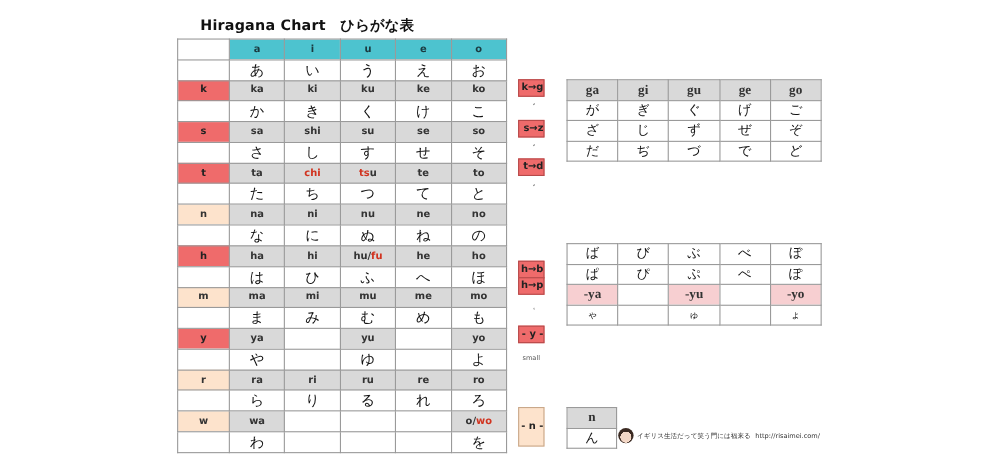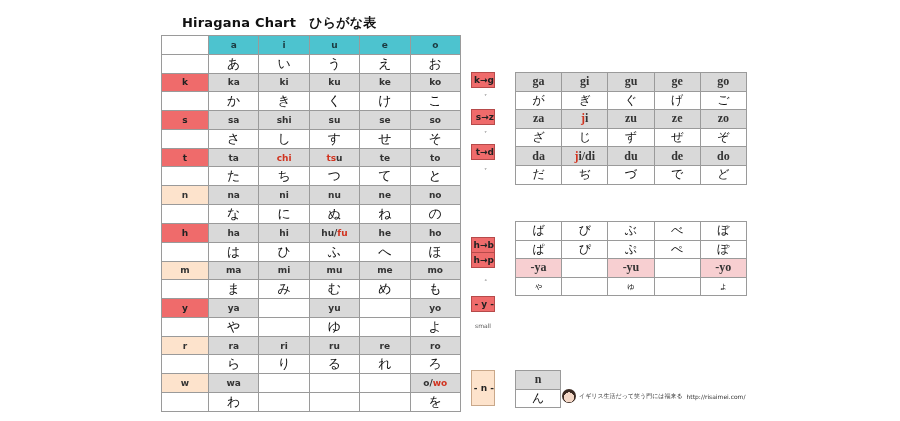--- a/index.html
+++ b/index.html
@@ -240,40 +240,26 @@
     <td>ge</td>
     <td>go</td>
   </tr>
   <tr class="kana">
     <td>が</td>
     <td>ぎ</td>
     <td>ぐ</td>
     <td>げ</td>
     <td>ご</td>
   </tr>
-  <tr class="rom">
-    <td>za</td>
-    <td><span class="red">j</span><span>i</span></td>
-    <td>zu</td>
-    <td>ze</td>
-    <td>zo</td>
-  </tr>
   <tr class="kana">
     <td>ざ</td>
     <td>じ</td>
     <td>ず</td>
     <td>ぜ</td>
     <td>ぞ</td>
-  </tr>
-  <tr class="rom">
-    <td>da</td>
-    <td><span class="red">j</span><span>i/di</span></td>
-    <td>du</td>
-    <td>de</td>
-    <td>do</td>
   </tr>
   <tr class="kana">
     <td>だ</td>
     <td>ぢ</td>
     <td>づ</td>
     <td>で</td>
     <td>ど</td>
   </tr>
 </tbody>
   </table>

